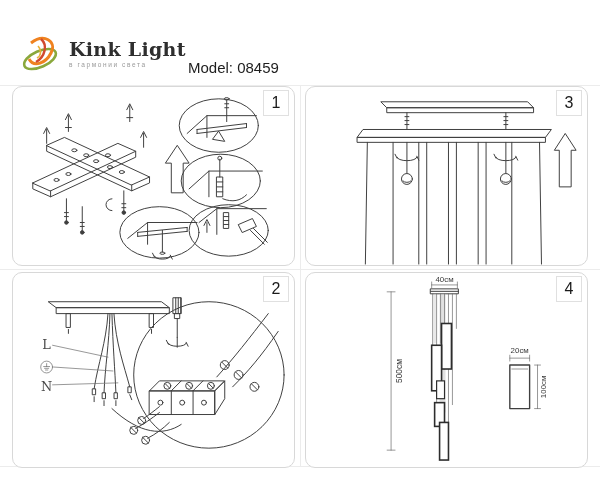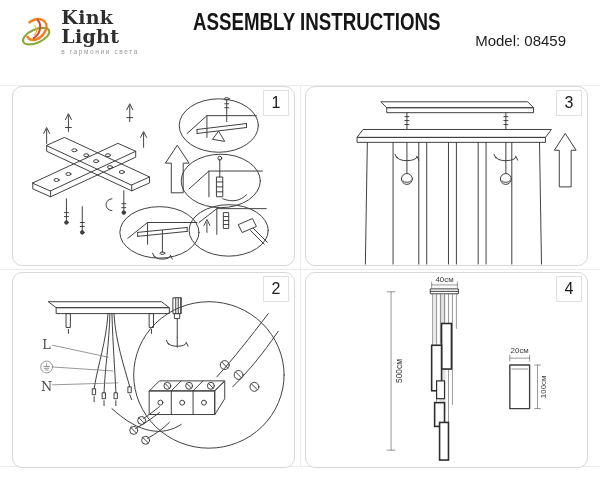--- a/index.html
+++ b/index.html
@@ -1,21 +1,21 @@
 <!DOCTYPE html>
 <html><head>
 <meta charset="utf-8">
 <style>
   html,body{margin:0;padding:0;}
   body{
     width:600px;height:500px;background:#ffffff;overflow:hidden;
     font-family:"Liberation Sans",sans-serif;color:#222;position:relative;
   }
   
-  .header{display:flex;align-items:flex-start;padding:8px 18px 0 18px;height:76px;box-sizing:border-box;}
+  .header{display:flex;align-items:flex-end;padding:8px 18px 0 18px;height:76px;box-sizing:border-box;}
   .logo{display:flex;align-items:center;gap:7px;width:170px;}
   .logo-text{display:flex;flex-direction:column;line-height:1;}
   .brand{font-family:"DejaVu Serif",serif;font-size:19px;font-weight:700;color:#2e2e2e;letter-spacing:.3px;}
   .tagline{font-size:6.5px;color:#9a9a9a;letter-spacing:1.6px;margin-top:3px;}
   .title-wrap{flex:1;text-align:center;}
   .title{display:inline-block;font-size:24px;font-weight:700;color:#161616;
          transform:scaleX(.78);letter-spacing:0;white-space:nowrap;}
   .model{width:130px;text-align:left;font-size:15px;color:#1e1e1e;margin-top:24px;}
   
   .grid{position:absolute;left:12px;top:86px;width:576px;
@@ -47,23 +47,20 @@
       <ellipse cx="22" cy="27" rx="17" ry="8" transform="rotate(-24 22 27)" stroke="#8aa83c" stroke-width="2.6" fill="none"></ellipse>
       <path d="M13,11 C26,1 39,9 33,21 C28,31 16,36 11,27" stroke="#ef8220" stroke-width="3" fill="none"></path>
       <path d="M23,7 C30,13 27,25 18,30" stroke="#d24a2e" stroke-width="2.4" fill="none"></path>
       <path d="M20,14 C24,18 23,24 19,26" stroke="#e9b23a" stroke-width="1.6" fill="none"></path>
     </svg>
     <div class="logo-text">
       <span class="brand">Kink Light</span>
       <span class="tagline">в гармонии света</span>
     </div>
   </div>
-  <div class="title-wrap">
-    <span class="title">ASSEMBLY INSTRUCTIONS</span>
-  </div>
   <div class="model">Model: 08459</div>
 </div>
 
 <div class="hairline hl-top"></div>
 <div class="hairline hl-bottom"></div>
 <div class="hairline hl-mid-v"></div>
 <div class="hairline hl-mid-h"></div>
 
 <div class="grid">
 

